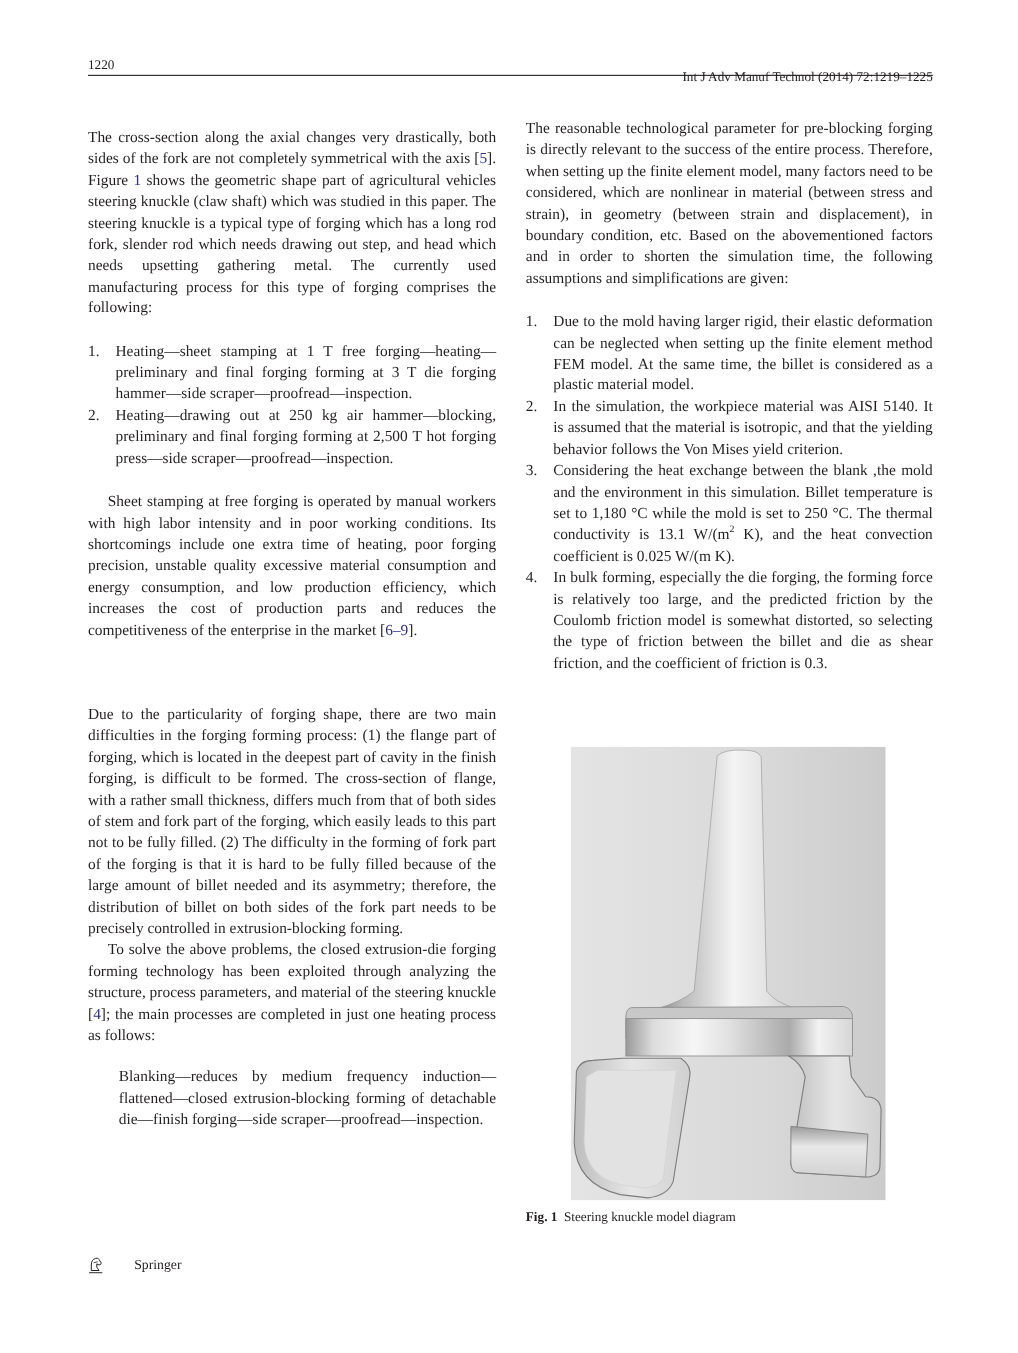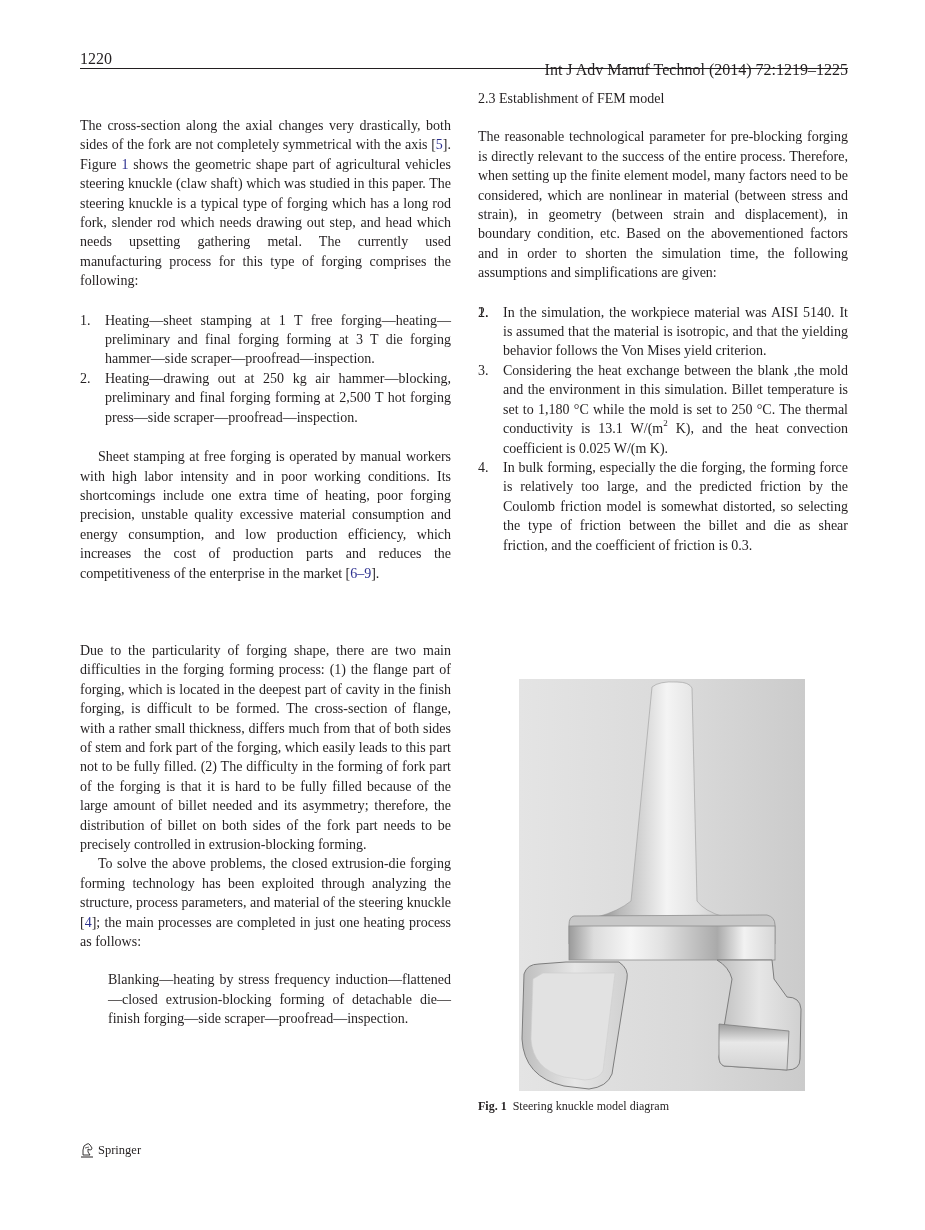--- a/index.html
+++ b/index.html
@@ -3,21 +3,21 @@
 <meta charset="utf-8">
 <style>
   html, body { margin: 0; padding: 0; background: #ffffff; }
   body {
     width: 925px; height: 1230px; position: relative; overflow: hidden;
     font-family: "Liberation Serif", "DejaVu Serif", serif;
     color: #231f20;
   }
   .header {
     position: absolute; left: 80px; top: 51px; width: 768px; height: 16px;
-    font-size: 16px; line-height: 16px;
+    font-size: 12px; line-height: 16px;
   }
   .header .page-num { position: absolute; left: 0; top: 0; }
   .header .journal { position: absolute; right: 0; top: 0; margin-top: 11px; }
   .header-rule {
     position: absolute; left: 80px; top: 68px; width: 768px; height: 0;
     border-top: 1.6px solid #231f20;
   }
   .col { position: absolute; top: 89px; font-size: 14px; line-height: 19.4px; }
   .col.left { left: 80px; width: 371px; margin-top: 27px; }
   .col.right { left: 478px; width: 370px; }
@@ -42,21 +42,21 @@
     overflow: hidden;
   }
   .figure svg { display: block; }
   .caption {
     position: absolute; left: 478px; top: 1098px; font-size: 12px; line-height: 16px;
   }
   .caption .fig-label { font-weight: bold; margin-right: 6px; }
 
   .footer {
     position: absolute; left: 80px; top: 1141px; height: 18px;
-    font-size: 12.5px; line-height: 18px; display: flex; align-items: center;
+    font-size: 12.5px; line-height: 18px; display: flex; align-items: center; gap: 24px;
   }
   .footer .logo { width: 14px; height: 16px; margin-right: 4px; display: inline-block; }
 </style>
 </head>
 <body>
 
 <div class="header">
   <span class="page-num">1220</span>
   <span class="journal">Int J Adv Manuf Technol (2014) 72:1219–1225</span>
 </div>
@@ -69,30 +69,29 @@
     <li><span class="num">1.</span><span>Heating—sheet stamping at 1 T free forging—heating—preliminary and final forging forming at 3 T die forging hammer—side scraper—proofread—inspection.</span></li>
     <li><span class="num">2.</span><span>Heating—drawing out at 250 kg air hammer—blocking, preliminary and final forging forming at 2,500 T hot forging press—side scraper—proofread—inspection.</span></li>
   </ol>
   <div class="gap-m"></div>
   <p class="indent"><span>Sheet stamping at free forging is operated by manual workers with high labor intensity and in poor working conditions. Its shortcomings include one extra time of heating, poor forging precision, unstable quality excessive material consumption and energy consumption, and low production efficiency, which increases the cost of production parts and reduces the competitiveness of the enterprise in the market [</span><span class="cite">6–9</span><span>].</span></p>
   <div class="gap-l"></div>
   <div class="gap-s"></div>
   <p>Due to the particularity of forging shape, there are two main difficulties in the forging forming process: (1) the flange part of forging, which is located in the deepest part of cavity in the finish forging, is difficult to be formed. The cross-section of flange, with a rather small thickness, differs much from that of both sides of stem and fork part of the forging, which easily leads to this part not to be fully filled. (2) The difficulty in the forming of fork part of the forging is that it is hard to be fully filled because of the large amount of billet needed and its asymmetry; therefore, the distribution of billet on both sides of the fork part needs to be precisely controlled in extrusion-blocking forming.</p>
   <p class="indent"><span>To solve the above problems, the closed extrusion-die forging forming technology has been exploited through analyzing the structure, process parameters, and material of the steering knuckle [</span><span class="cite">4</span><span>]; the main processes are completed in just one heating process as follows:</span></p>
   <div class="gap-s"></div>
-  <p class="blockquote">Blanking—heating by stress frequency induction—flattened—closed extrusion-blocking forming of detachable die—finish forging—side scraper—proofread—inspection.</p>
+  <p class="blockquote">Blanking—reduces by medium frequency induction—flattened—closed extrusion-blocking forming of detachable die—finish forging—side scraper—proofread—inspection.</p>
 </div>
 
 <div class="col right">
-  <h3 class="section-title">2.3 Establishment of FEM model</h3>
   <div class="gap-s"></div>
   <p>The reasonable technological parameter for pre-blocking forging is directly relevant to the success of the entire process. Therefore, when setting up the finite element model, many factors need to be considered, which are nonlinear in material (between stress and strain), in geometry (between strain and displacement), in boundary condition, etc. Based on the abovementioned factors and in order to shorten the simulation time, the following assumptions and simplifications are given:</p>
   <div class="gap-m"></div>
   <ol class="steps">
-    <li><span class="num">1.</span></li>
+    <li><span class="num">1.</span><span>Due to the mold having larger rigid, their elastic deformation can be neglected when setting up the finite element method FEM model. At the same time, the billet is considered as a plastic material model.</span></li>
     <li><span class="num">2.</span><span>In the simulation, the workpiece material was AISI 5140. It is assumed that the material is isotropic, and that the yielding behavior follows the Von Mises yield criterion.</span></li>
     <li><span class="num">3.</span><span>Considering the heat exchange between the blank ,the mold and the environment in this simulation. Billet temperature is set to 1,180 °C while the mold is set to 250 °C. The thermal conductivity is 13.1 W/(m</span><sup>2</sup><span> K), and the heat convection coefficient is 0.025 W/(m K).</span></li>
     <li><span class="num">4.</span><span>In bulk forming, especially the die forging, the forming force is relatively too large, and the predicted friction by the Coulomb friction model is somewhat distorted, so selecting the type of friction between the billet and die as shear friction, and the coefficient of friction is 0.3.</span></li>
   </ol>
 </div>
 
 <div class="figure" title="3D rendered grey model of a steering knuckle (claw shaft) with a tapered vertical rod on top of a flange and two asymmetric fork legs below">
   <svg width="286" height="412" viewBox="0 0 286 412">
     <defs>
       <linearGradient id="rod" x1="0" x2="1" y1="0" y2="0">

